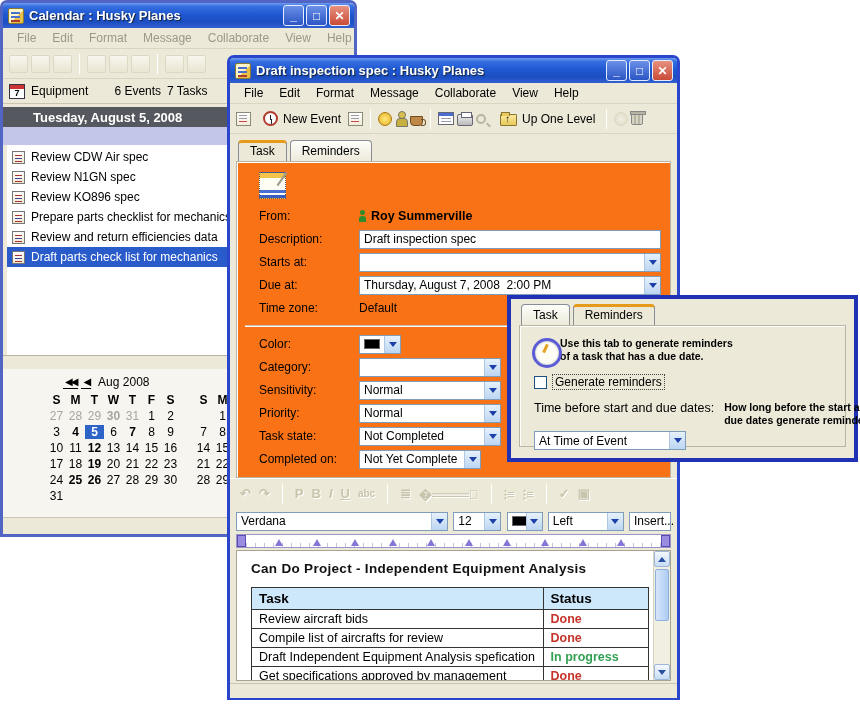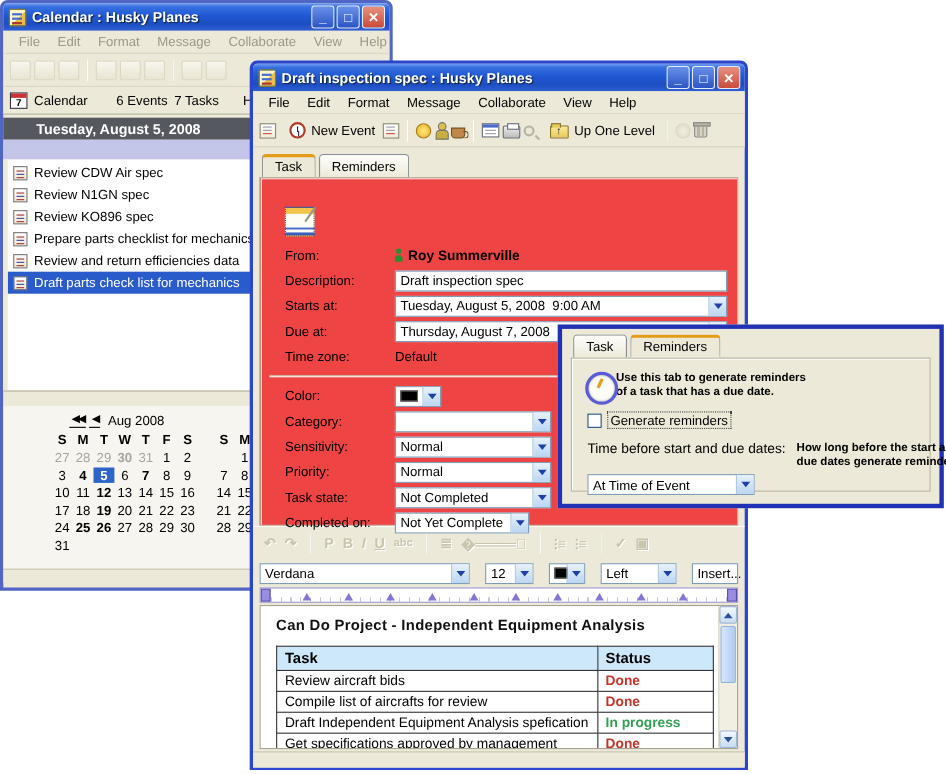--- a/index.html
+++ b/index.html
@@ -120,21 +120,21 @@
   .calstatus { height:13px; background:#ECE9D8; border-top:1px solid #C9C5B0; }
 
   
   #win-task { left:227px; top:55px; width:453px; height:645px; border-color:#2946CC; z-index:2; }
   .tabstrip { display:flex; padding:6px 0 0 8px; height:27px; }
   .tab { font-size:12px; padding:3px 11px 2px; border:1px solid #898C95; border-bottom:none;
     border-radius:4px 4px 0 0; background:linear-gradient(#FEFEFA,#EDEADA); margin-right:3px;
     position:relative; color:#000; }
   .tab.active { border-top:3px solid #E59A1A; padding-top:1px; background:#ECE9D8; z-index:2; }
   .formpanel { margin:0 6px; height:317px; border:1px solid #B9B5A2;
-    box-shadow:inset 1px 1px 0 #FFF; background:#ef4444; padding:24px 8px 0 22px; }
+    box-shadow:inset 1px 1px 0 #FFF; background:#f97316; padding:8px 8px 0 22px; }
   .bignote { width:27px; height:27px; border:1px dotted #555; margin:2px 0 6px 0;
     background:linear-gradient(180deg,#F4C44A 0 22%,#FDFDF3 22% 70%,#4A6ED0 70% 80%,#FDFDF3 80% 88%,#3A5EC0 88%); position:relative; }
   .bignote::after { content:""; position:absolute; right:2px; top:-2px; width:2px; height:16px;
     background:#9A9A8A; transform:rotate(35deg); }
   .frow { display:flex; align-items:center; min-height:22px; margin-bottom:1px; }
   .flabel { width:100px; font-size:12px; color:#000; flex:0 0 auto; }
   .fvalue-bold { font-size:12.5px; font-weight:bold; display:flex; align-items:center; gap:5px; }
   .pgreen { width:7px; height:12px; position:relative; display:inline-block; }
   .pgreen::before { content:""; position:absolute; left:1px; top:0; width:5px; height:5px;
     border-radius:50%; background:#2E8B2E; }
@@ -148,21 +148,21 @@
     background:linear-gradient(#E6F1FC,#BCD6F2); border-left:1px solid #AFC7E0;
     display:flex; align-items:center; justify-content:center; }
   .arrowbtn i { width:0; height:0; border-left:4px solid transparent;
     border-right:4px solid transparent; border-top:5px solid #1C3FA8; }
   .swatch { width:16px; height:10px; background:#000; border:1px solid #666; }
   .frule { height:2px; border-top:1px solid #C6C2AE; border-bottom:1px solid #FFF; margin:6px 0 6px -14px; }
 
   .fmtbar { height:30px; display:flex; align-items:center; gap:8px; padding:0 10px;
     border-top:1px solid #FFF; }
   .g { color:#C9C4AC; font-weight:bold; font-size:13px; text-shadow:1px 1px 0 #FFF; }
-  .fontrow { height:26px; display:flex; align-items:center; gap:14px; padding:0 6px;justify-content:space-between; }
+  .fontrow { height:26px; display:flex; align-items:center; gap:2px; padding:0 6px;justify-content:space-between; }
   .ruler { height:14px; margin:0 6px 2px; background:#FFF; border:1px solid #9A96C8;
     position:relative; overflow:hidden;
     background-image:repeating-linear-gradient(90deg,#C8C4E0 0 1px,transparent 1px 9px);
     background-position:0 bottom; background-size:100% 4px; background-repeat:repeat-x; }
   .rtab { position:absolute; bottom:1px; width:0; height:0; border-left:4px solid transparent;
     border-right:4px solid transparent; border-bottom:7px solid #8476D4; }
   .rend { position:absolute; top:0; bottom:0; width:9px; background:#9A8CE0;
     border:1px solid #5A4CB0; }
   .docwrap { height:131px; margin:0 6px; background:#ffffff; border:1px solid #A8A494;
     display:flex; overflow:hidden; }
@@ -240,21 +240,21 @@
     <span class="tsep"></span>
     <span class="ghost"></span>
     <span class="ghost"></span>
     <span class="ghost"></span>
     <span class="tsep"></span>
     <span class="ghost"></span>
     <span class="ghost"></span>
   </div>
   <div class="infobar">
     <span class="calpage">7</span>
-    <span>Calendar</span>
+    <span>Equipment</span>
     <span style="width:14px"></span>
     <span>6 Events</span>
     <span>7 Tasks</span>
     <span style="width:10px"></span>
     <span>Husky Planes</span>
   </div>
   <div class="dateheader">Tuesday, August 5, 2008</div>
   <div class="todayband">Today</div>
   <div class="tasklist">
       <div class="task-item">
@@ -440,21 +440,20 @@
         <span>Roy Summerville</span>
         </span>
     </div>
     <div class="frow">
       <span class="flabel">Description:</span>
       <span class="tinput" style="width:302px">Draft inspection spec</span>
     </div>
     <div class="frow">
       <span class="flabel">Starts at:</span>
       <span class="combo" style="width:302px">
-        <span>Tuesday, August 5, 2008  9:00 AM</span>
         <span class="arrowbtn"><i></i></span>
       </span>
     </div>
     <div class="frow">
       <span class="flabel">Due at:</span>
       <span class="combo" style="width:302px">
         <span>Thursday, August 7, 2008  2:00 PM</span>
         <span class="arrowbtn"><i></i></span>
       </span>
     </div>

